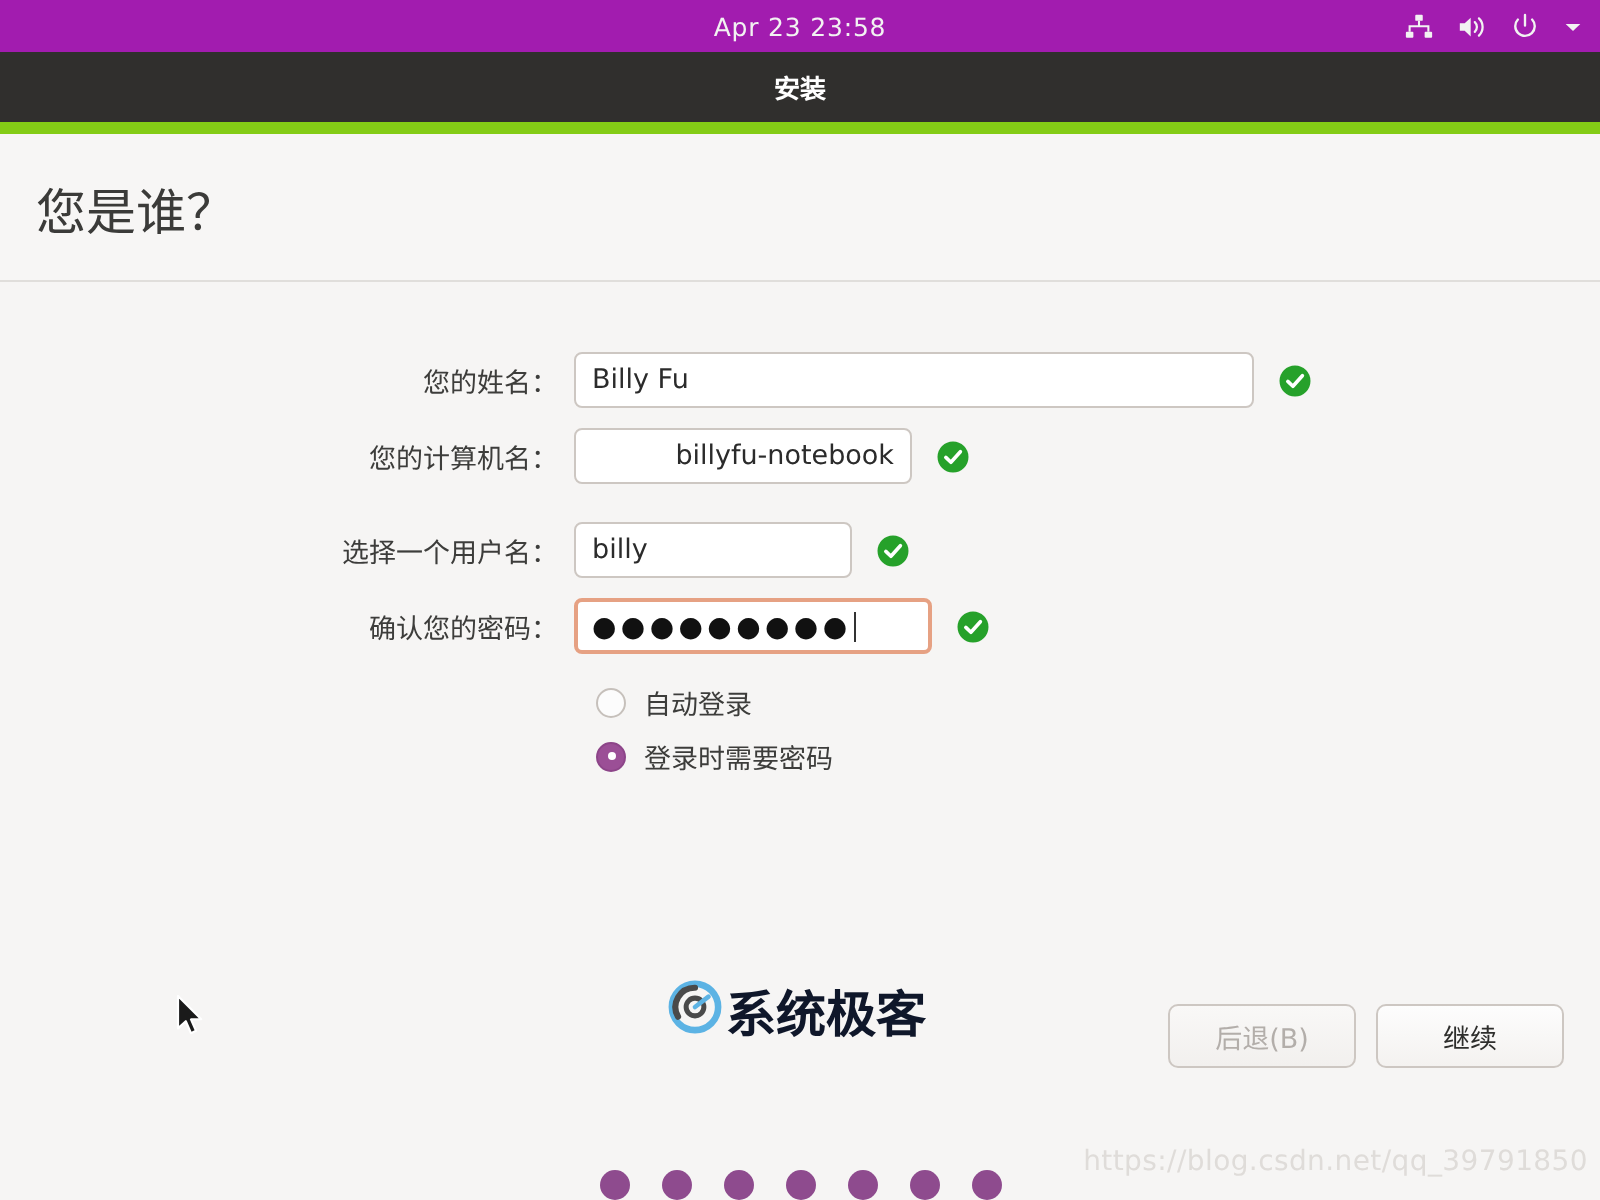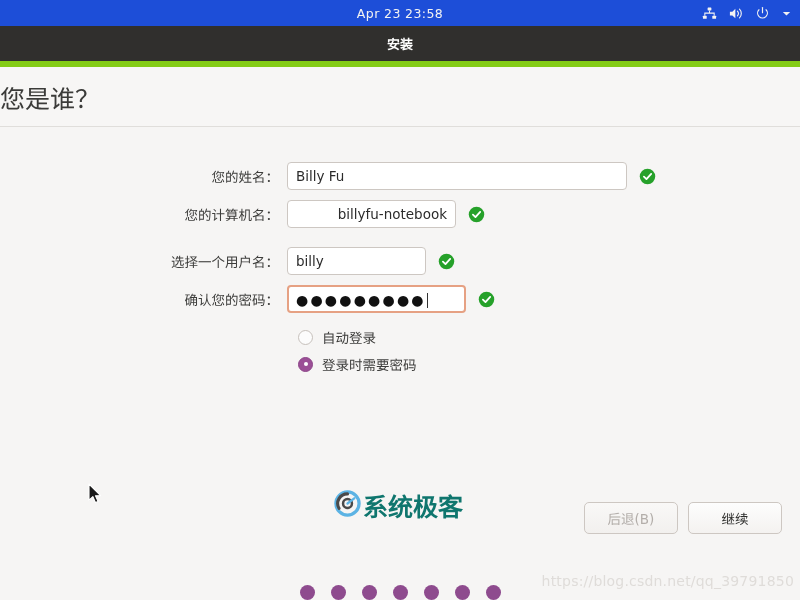--- a/index.html
+++ b/index.html
@@ -13,21 +13,21 @@
     overflow: hidden;
     background: #f6f5f4;
     font-family: "DejaVu Sans", "Liberation Sans", sans-serif;
     -webkit-font-smoothing: antialiased;
   }
 
   
   .topbar {
     position: relative;
     height: 26px;
-    background: #1d4ed8;
+    background: #a21caf;
     color: #ffffff;
     display: flex;
     align-items: center;
     justify-content: center;
   }
   .topbar-clock {
     font-size: 12.5px;
     letter-spacing: .4px;
     color: #f2f2f2;
     font-weight: 400;
@@ -53,26 +53,27 @@
     justify-content: center;
   }
   .titlebar-title {
     color: #ffffff;
     font-size: 13px;
     font-weight: bold;
   }
 
   
   .page-header {
-    height: 60px;
+    height: 74px;
     background: #f7f6f5;
     border-bottom: 1px solid #e0dedb;
     display: flex;
     align-items: center;
     box-sizing: border-box;
+    padding-left: 18px;
   }
   .page-title {
     font-size: 25px;
     color: #3b3b39;
     font-weight: 400;
   }
 
   
   .content {
     position: relative;
@@ -401,21 +402,21 @@
 
 <div class="watermark">
   <span>
     <svg width="27" height="27" viewBox="0 0 28 28">
       <circle cx="14" cy="14" r="12" fill="none" stroke="#5cb3e4" stroke-width="3.4"></circle>
       <path d="M14 4 A10 10 0 0 0 5.2 19" fill="none" stroke="#4a4a4a" stroke-width="3.2" stroke-linecap="round"></path>
       <circle cx="14" cy="14" r="4.6" fill="none" stroke="#4a4a4a" stroke-width="2.6"></circle>
       <path d="M14 14 L21 8.6" stroke="#5cb3e4" stroke-width="2.4" stroke-linecap="round"></path>
     </svg>
   </span>
-  <span class="watermark-text" style="color: #0f766e;">系统极客</span>
+  <span class="watermark-text" style="color: #0f172a;">系统极客</span>
 </div>
 
 <div class="buttons">
   <button class="btn disabled">后退(B)</button>
   <button class="btn">继续</button>
 </div>
 
 <div class="progress-dots">
     <span class="pdot" style="background: rgb(142, 75, 142);"></span>
     <span class="pdot" style="background: rgb(142, 75, 142);"></span>

